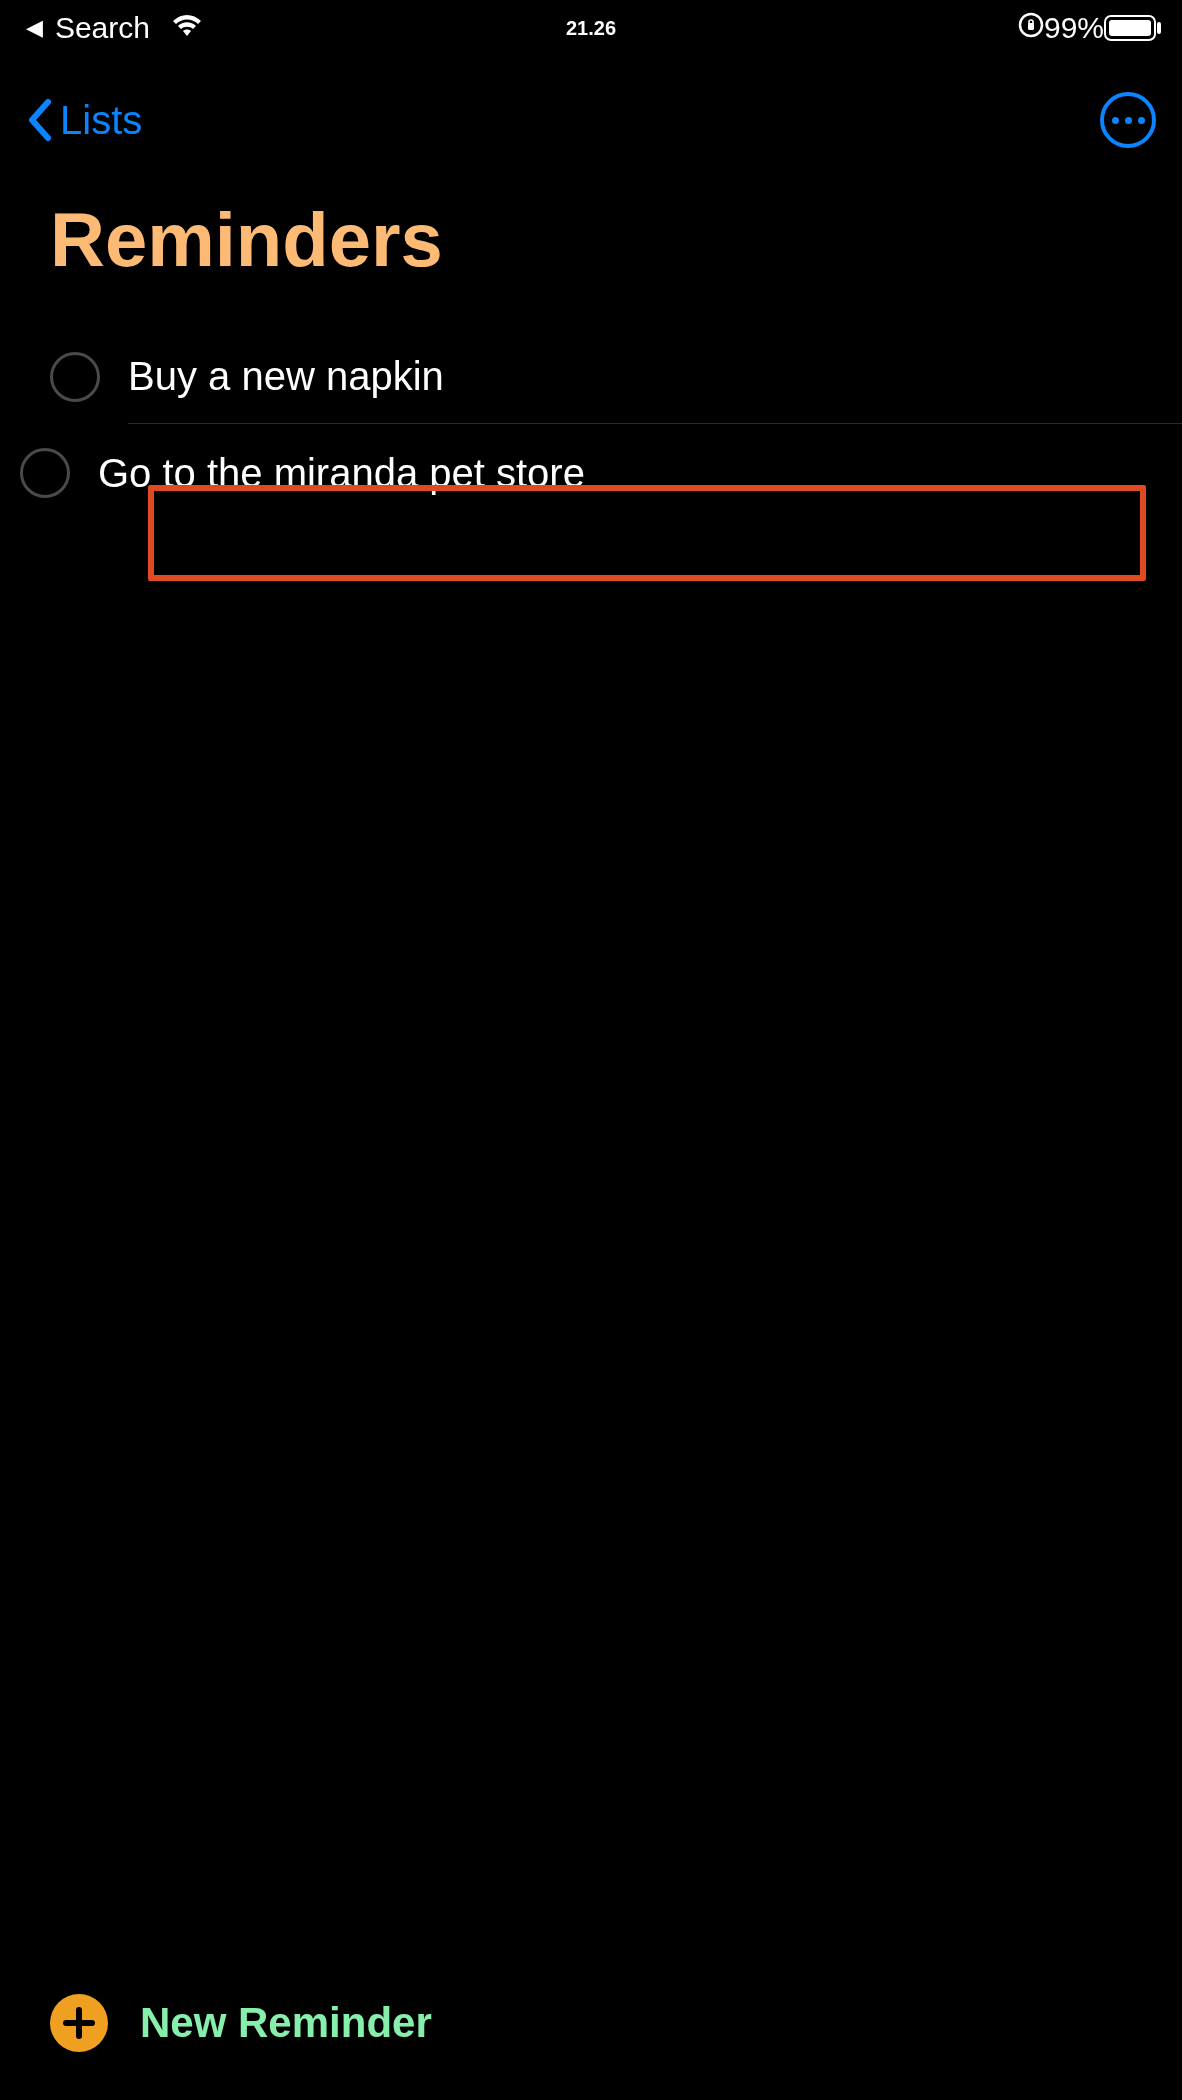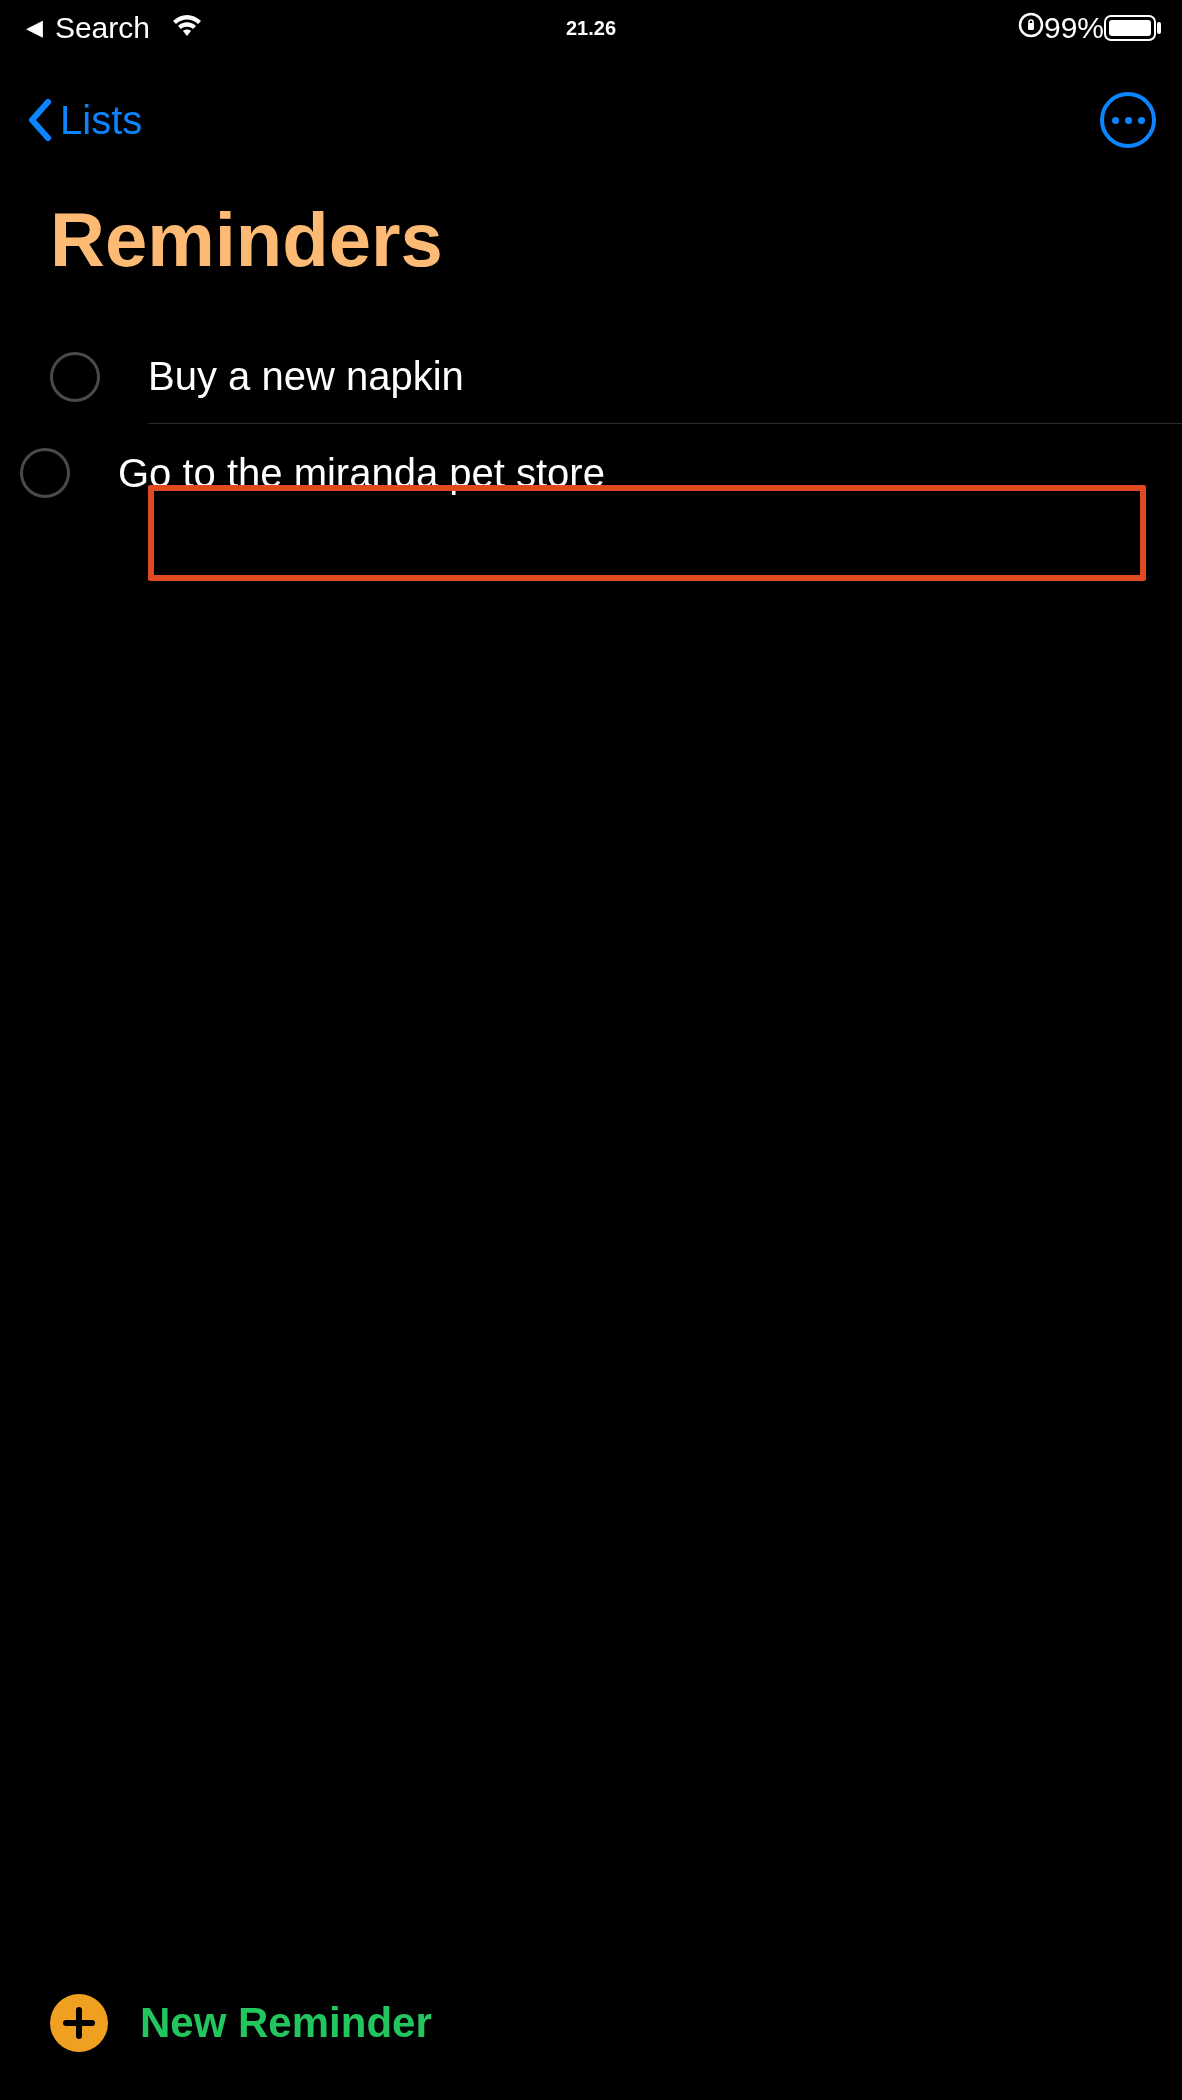--- a/index.html
+++ b/index.html
@@ -133,21 +133,21 @@
   .reminder-circle {
     width: 50px;
     height: 50px;
     border: 3px solid #4a4a4c;
     border-radius: 50%;
     flex: 0 0 auto;
     cursor: pointer;
   }
   .reminder-text-wrap {
     flex: 1;
-    margin-left: 48px;
+    margin-left: 28px;
     padding: 24px 30px 24px 0;
     font-size: 40px;
     font-weight: 400;
     color: #fff;
     display: flex;
     align-items: center;
   }
   .reminder-row:not(:last-child) .reminder-text-wrap.divider {
     border-bottom: 1px solid #2a2a2c;
   }
@@ -171,21 +171,21 @@
     height: 58px;
     border-radius: 50%;
     background: #f0a020;
     display: flex;
     align-items: center;
     justify-content: center;
     cursor: pointer;
   }
   .add-button svg { display:block; }
   .new-reminder-label {
-    color: #22c55e;
+    color: #86efac;
     font-size: 42px;
     font-weight: 600;
     cursor: pointer;
   }
 </style>
 </head>
 <body>
 
 <div class="screen">
 

